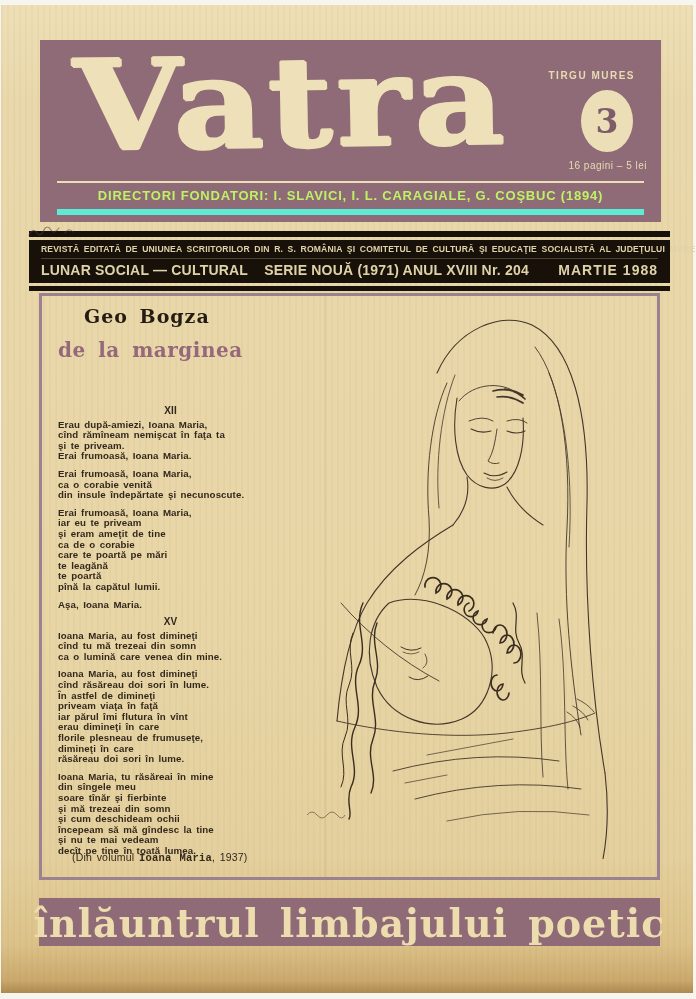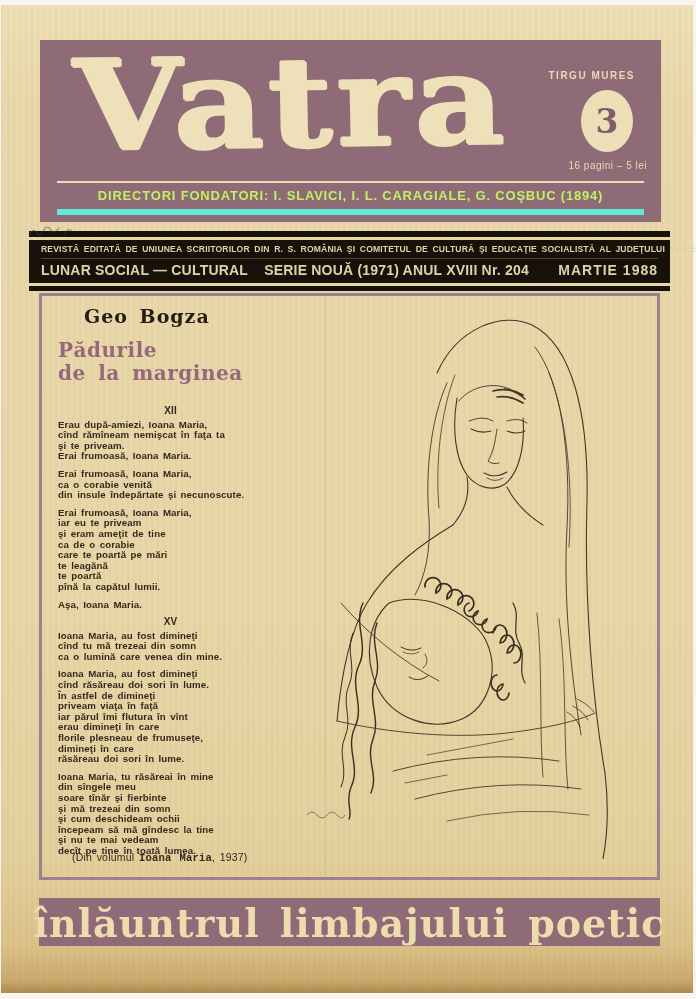--- a/index.html
+++ b/index.html
@@ -145,21 +145,20 @@
     </div>
     <div class="bar-thin bottom"></div>
   </div>
 
   <div class="content-box">
     <div class="crease"></div>
 
     <div class="author">Geo Bogza</div>
 
     <div class="poem-title">
-      <div>Pădurile</div>
       <div>de la marginea</div>
     </div>
 
     <div class="poem">
         <div class="section-number">XII</div>
         <div class="stanza">
           <div class="poem-line">Erau după-amiezi, Ioana Maria,</div>
           <div class="poem-line">cînd rămîneam nemişcat în faţa ta</div>
           <div class="poem-line">şi te priveam.</div>
           <div class="poem-line">Erai frumoasă, Ioana Maria.</div>

